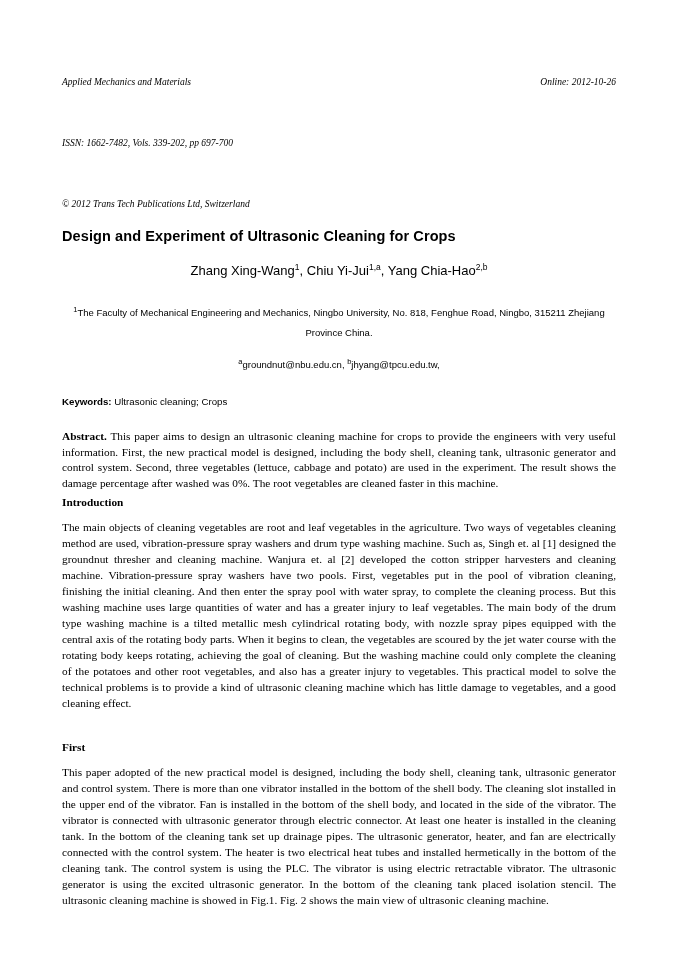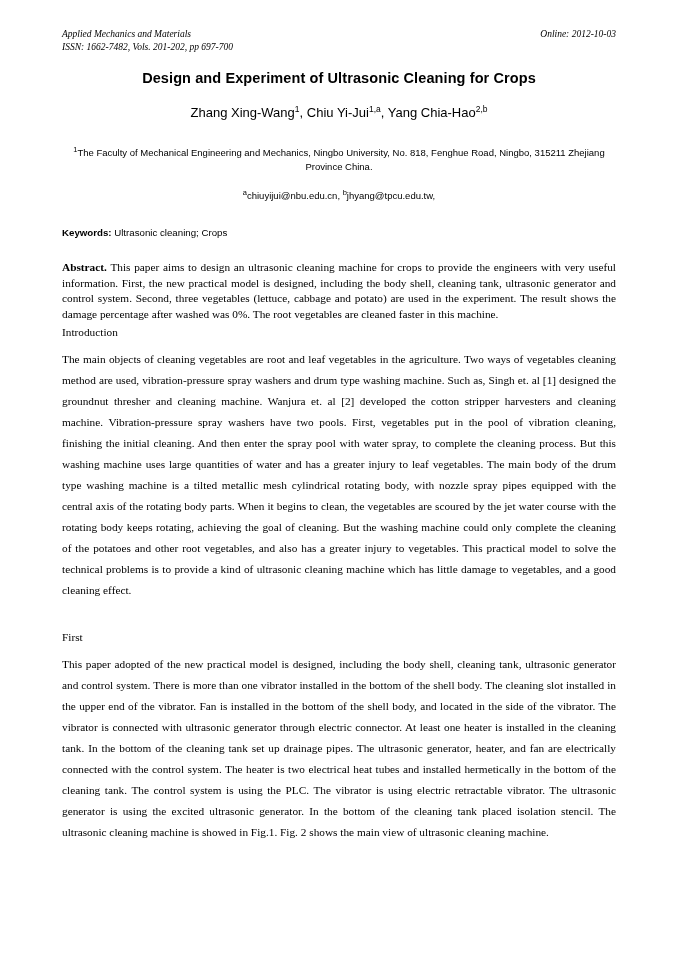--- a/index.html
+++ b/index.html
@@ -24,56 +24,56 @@
   }
   
   .header {
     position: relative;
     font-size: 9.5px;
     line-height: 13.2px;
     margin-bottom: 16px;
   }
   .header .line {
     white-space: nowrap;
+    margin-top: 48px;
   }
   .header .italic {
     font-style: italic;
   }
   .header .online {
     position: absolute;
     right: 0;
     top: 0;
     font-style: italic;
     font-size: 9.5px;
   }
   
   .title {
     font-family: "Liberation Sans", sans-serif;
     font-size: 14.5px;
     font-weight: bold;
-    text-align: center;
     margin: 10px 0 18px 0;
     letter-spacing: 0.1px;
   }
   
   .authors {
     font-family: "Liberation Sans", sans-serif;
     font-size: 13px;
     text-align: center;
     margin-bottom: 22px;
   }
   .authors sup {
     font-size: 8.5px;
     vertical-align: super;
   }
   
   .affil {
     font-family: "Liberation Sans", sans-serif;
     font-size: 9.5px;
-    line-height: 14px;
+    line-height: 20px;
     text-align: center;
     margin: 12px 8px 12px 8px;
   }
   .affil sup {
     font-size: 7.5px;
     vertical-align: super;
   }
   .emails {
     font-family: "Liberation Sans", sans-serif;
     font-size: 9.5px;
@@ -99,55 +99,56 @@
     line-height: 15.6px;
     text-align: justify;
     margin-bottom: 4px;
   }
   .abstract .ab-label {
     font-weight: bold;
   }
   
   .sec-head {
     font-size: 11.3px;
-    font-weight: normal;
+    font-weight: bold;
     margin: 0 0 11px 0;
   }
   .sec-body {
     font-size: 11.3px;
-    line-height: 21px;
+    line-height: 16px;
     text-align: justify;
     margin-bottom: 20px;
   }
   .spacer-sm { height: 10px; }
 </style>
 </head>
 <body>
 
 <div class="page">
 
   <div class="header">
-    <div class="online">Online: 2012-10-03</div>
+    <div class="online">Online: 2012-10-26</div>
     <div class="line italic">Applied Mechanics and Materials</div>
-    <div class="line italic">ISSN: 1662-7482, Vols. 201-202, pp 697-700</div>
+    <div class="line italic">ISSN: 1662-7482, Vols. 339-202, pp 697-700</div>
+    <div class="line italic">© 2012 Trans Tech Publications Ltd, Switzerland</div>
   </div>
 
   <h1 class="title">Design and Experiment of Ultrasonic Cleaning for Crops</h1>
 
   <div class="authors">
     <span>Zhang Xing-Wang</span><sup>1</sup><span>, </span><span>Chiu Yi-Jui</span><sup>1,a</sup><span>, </span><span>Yang Chia-Hao</span><sup>2,b</sup>
   </div>
 
   <div class="affil">
     <sup>1</sup><span>The Faculty of Mechanical Engineering and Mechanics, Ningbo University, No. 818, Fenghue Road, Ningbo, 315211 Zhejiang Province China.</span>
   </div>
 
 
   <div class="emails">
-    <sup>a</sup><span>chiuyijui@nbu.edu.cn, </span><sup>b</sup><span>jhyang@tpcu.edu.tw,</span>
+    <sup>a</sup><span>groundnut@nbu.edu.cn, </span><sup>b</sup><span>jhyang@tpcu.edu.tw,</span>
   </div>
 
   <div class="keywords">
     <span class="kw-label">Keywords:</span><span> Ultrasonic cleaning; Crops</span>
   </div>
 
   <div class="abstract">
     <span class="ab-label">Abstract.</span><span> This paper aims to design an ultrasonic cleaning machine for crops to provide the engineers with very useful information. First, the new practical model is designed, including the body shell, cleaning tank, ultrasonic generator and control system. Second, three vegetables (lettuce, cabbage and potato) are used in the experiment. The result shows the damage percentage after washed was 0%. The root vegetables are cleaned faster in this machine.</span>
   </div>
 

